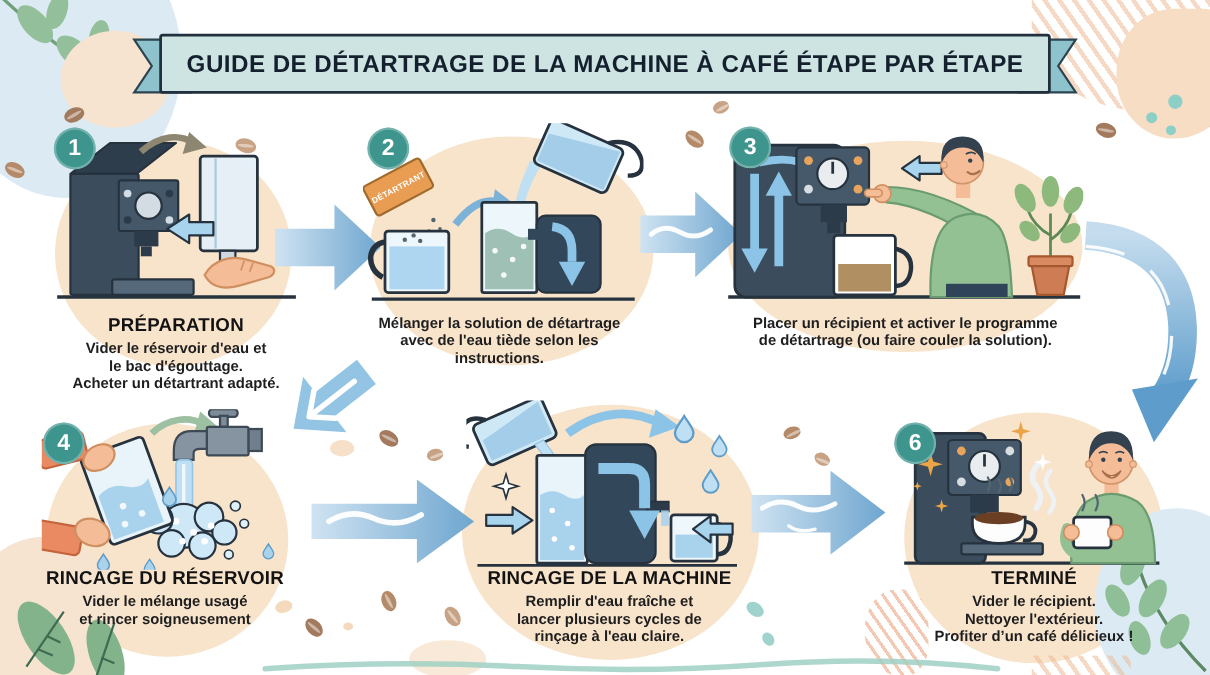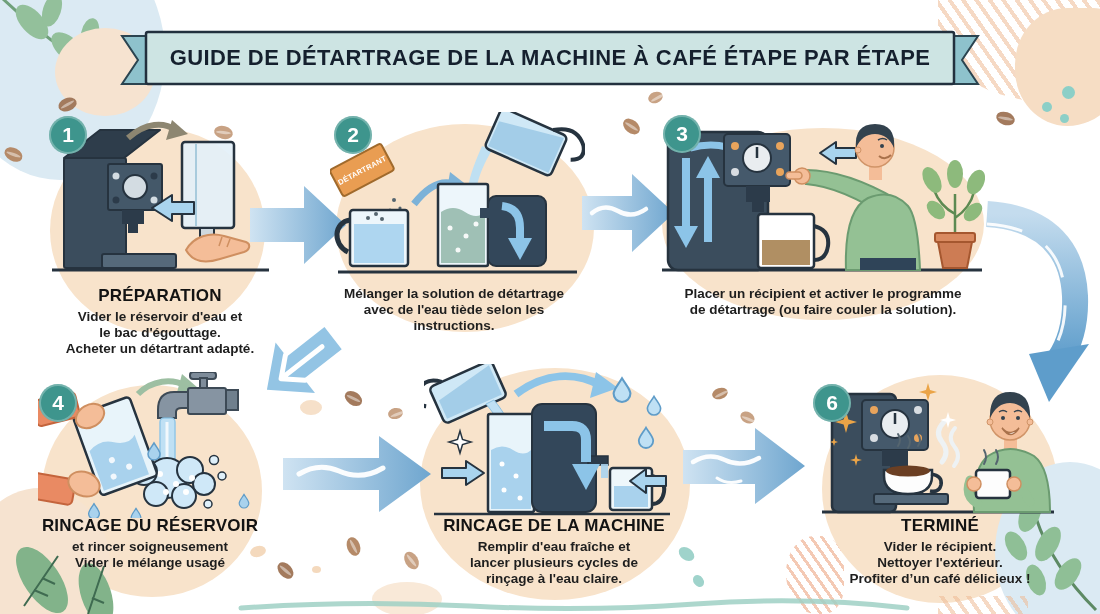--- a/index.html
+++ b/index.html
@@ -463,22 +463,22 @@
   </div>
   <div class="step-text" style="left:666px;top:286px;width:314px;">
     <div class="step-desc">
       <div>Placer un récipient et activer le programme</div>
       <div>de détartrage (ou faire couler la solution).</div>
     </div>
   </div>
   <div class="step-text" style="left:25px;top:516px;width:250px;">
     <div class="step-title">RINCAGE DU RÉSERVOIR</div>
     <div class="step-desc">
+      <div>Vider le mélange usagé</div>
       <div>et rincer soigneusement</div>
-      <div>Vider le mélange usagé</div>
     </div>
   </div>
   <div class="step-text" style="left:418px;top:516px;width:272px;">
     <div class="step-title">RINCAGE DE LA MACHINE</div>
     <div class="step-desc">
       <div>Remplir d'eau fraîche et</div>
       <div>lancer plusieurs cycles de</div>
       <div>rinçage à l'eau claire.</div>
     </div>
   </div>

